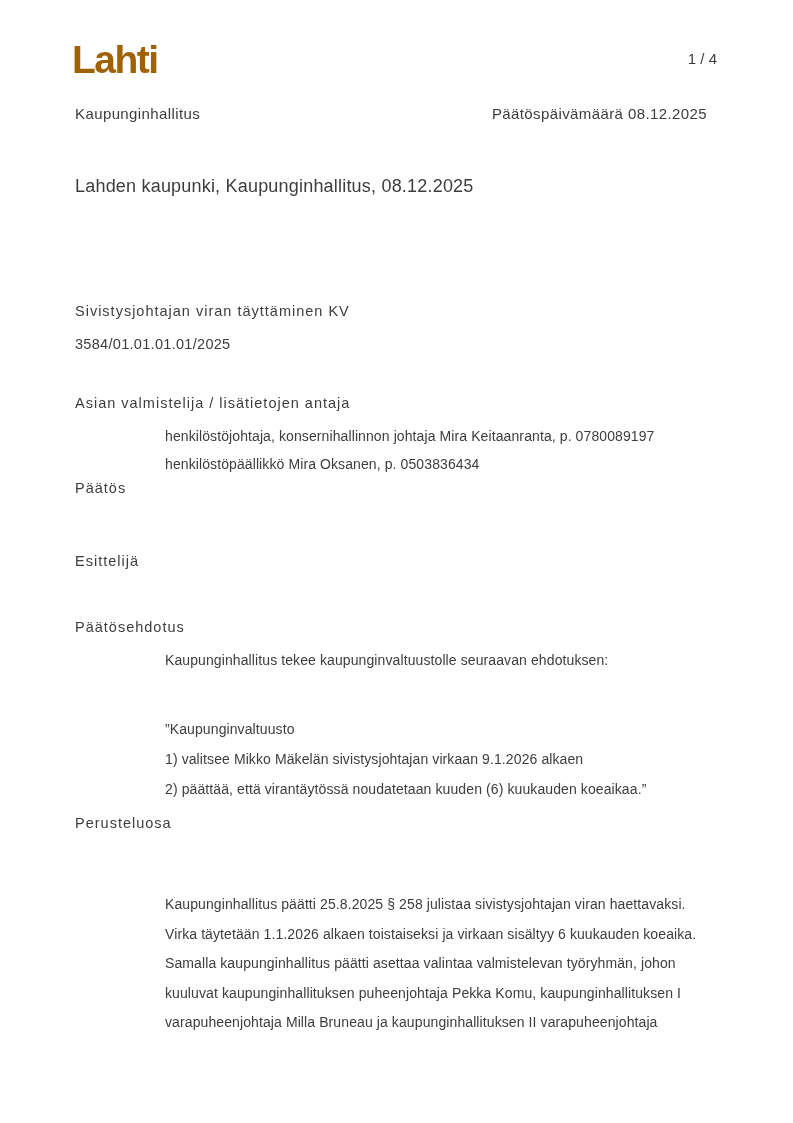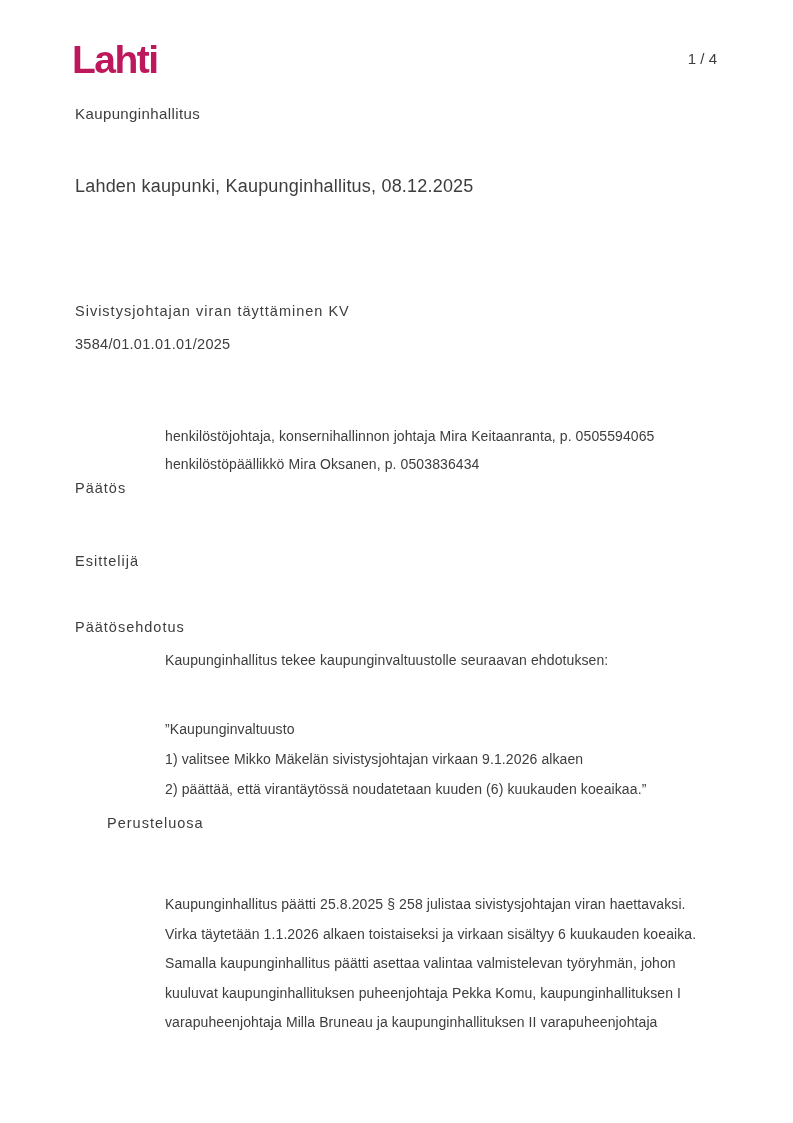--- a/index.html
+++ b/index.html
@@ -65,21 +65,21 @@
   }
   .section-heading {
     left: 75px;
     font-size: 14.5px;
     letter-spacing: 1px;
   }
   .h-valmistelija { top: 395px; }
   .h-paatos       { top: 480px; }
   .h-esittelija   { top: 553px; }
   .h-paatosehdotus{ top: 619px; }
-  .h-perusteluosa { top: 815px; margin-left: 32px; }
+  .h-perusteluosa { top: 815px; }
 
   .indent-block {
     left: 165px;
     font-size: 14px;
     letter-spacing: 0.1px;
   }
   .valmistelija-lines { top: 422px; }
   .valmistelija-lines .line { line-height: 28px; }
   .esittelija-lines { top: 579px; }
   .esittelija-lines .line { line-height: 26px; }
@@ -87,36 +87,38 @@
   .quote-lines { top: 714px; }
   .quote-lines .line { line-height: 30px; }
   .para-lines { top: 890px; }
   .para-lines .line { line-height: 29.5px; }
 </style>
 </head>
 <body>
 
 <div class="page">
 
-  <div class="abs logo" style="color: #be185d; text-align: right;">Lahti</div>
+  <div class="abs logo" style="color: #a16207; text-align: right;">Lahti</div>
 
   <div class="abs page-number">1 / 4</div>
 
   <div class="abs header-left">Kaupunginhallitus</div>
 
+  <div class="abs header-right">Päätöspäivämäärä 08.12.2025</div>
 
   <div class="abs meta-line">Lahden kaupunki, Kaupunginhallitus, 08.12.2025</div>
 
   <div class="abs doc-title">Sivistysjohtajan viran täyttäminen KV</div>
 
   <div class="abs case-number">3584/01.01.01.01/2025</div>
 
+  <div class="abs section-heading h-valmistelija">Asian valmistelija / lisätietojen antaja</div>
 
   <div class="abs indent-block valmistelija-lines">
-      <div class="line">henkilöstöjohtaja, konsernihallinnon johtaja Mira Keitaanranta, p. 0505594065</div>
+      <div class="line">henkilöstöjohtaja, konsernihallinnon johtaja Mira Keitaanranta, p. 0780089197</div>
       <div class="line">henkilöstöpäällikkö Mira Oksanen, p. 0503836434</div>
     </div>
 
   <div class="abs section-heading h-paatos">Päätös</div>
 
   <div class="abs section-heading h-esittelija">Esittelijä</div>
 
 
   <div class="abs section-heading h-paatosehdotus">Päätösehdotus</div>
 

